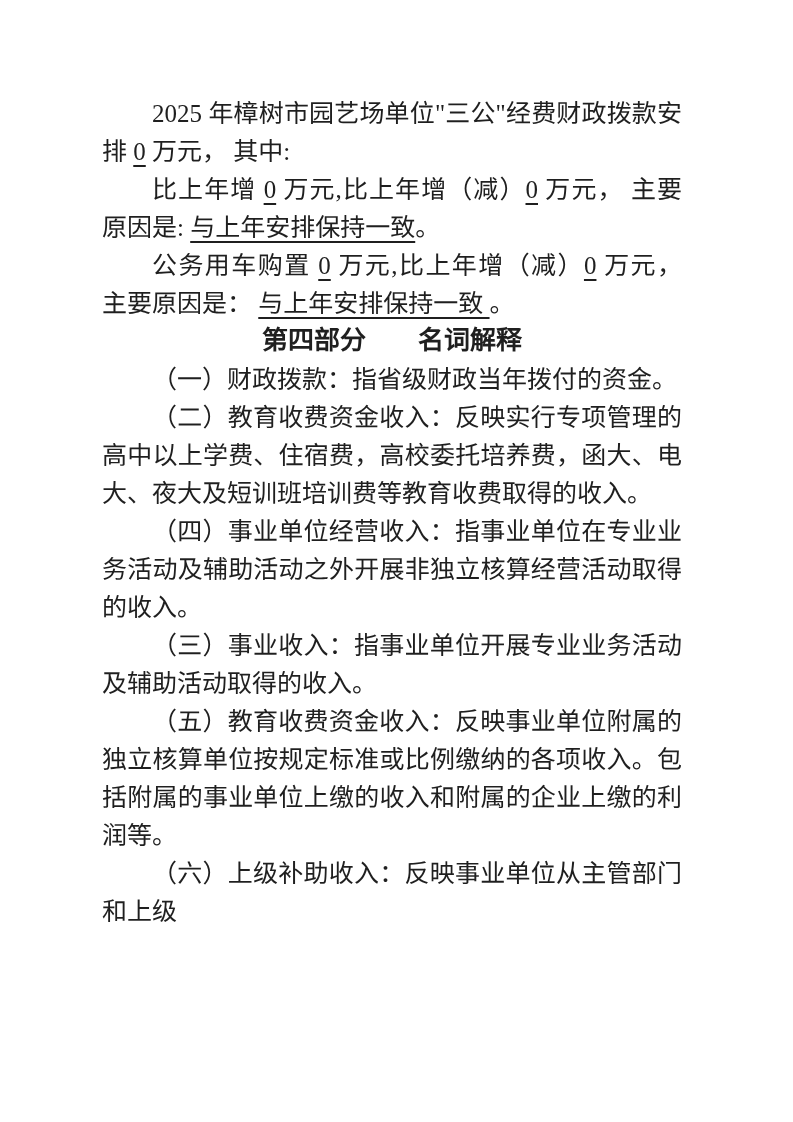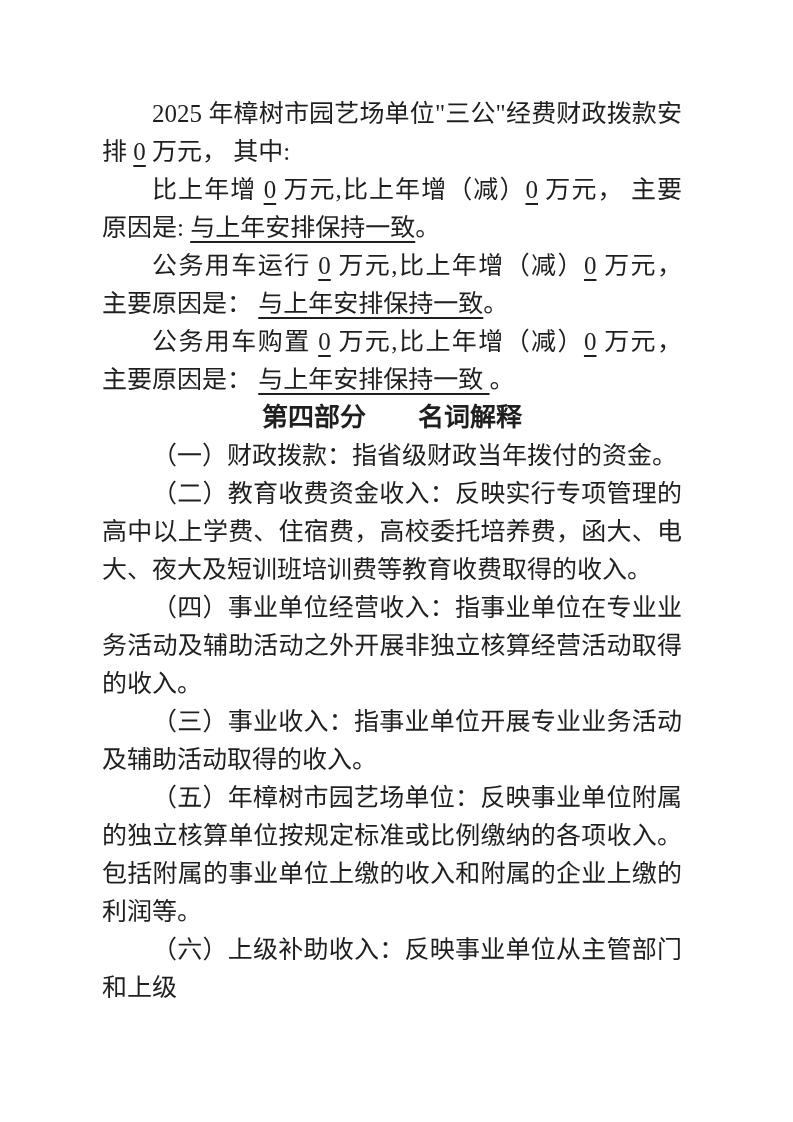--- a/index.html
+++ b/index.html
@@ -30,48 +30,47 @@
     text-justify: inter-character;
   }
   .indent { text-indent: 2em; }
   .u {
     text-decoration: underline;
     text-underline-offset: 5px;
     text-decoration-thickness: 1.5px;
   }
   .section-heading {
     margin: 0;
-    font-family: Liberation Serif, serif;
+    font-family: Liberation Mono, monospace;
     font-weight: 700;
     font-size: 26px;
     line-height: 38px;
     text-align: center;
     text-indent: 0;
   }
   .bold { font-weight: 700; }
 </style>
 </head>
 <body>
 
 <div class="page">
   <div class="content">
 
     <p class="para indent"><span>2025 年樟树市园艺场单位"三公"经费财政拨款安排 </span><span class="u">0</span><span> 万元， 其中:</span></p>
 
 
     <p class="para indent"><span>比上年增 </span><span class="u">0</span><span> 万元,比上年增（减）</span><span class="u">0</span><span> 万元， 主要原因是: </span><span class="u"> 与上年安排保持一致</span><span>。</span></p>
 
-    <p class="para indent"><span>公务用车运行 </span><span class="u">0</span><span> 万元,比上年增（减）</span><span class="u">0</span><span> 万元， 主要原因是： </span><span class="u"> 与上年安排保持一致</span><span>。</span></p>
 
     <p class="para indent"><span>公务用车购置 </span><span class="u">0</span><span> 万元,比上年增（减）</span><span class="u">0</span><span> 万元， 主要原因是： </span><span class="u"> 与上年安排保持一致 </span><span>。</span></p>
 
     <h2 class="section-heading">第四部分　　名词解释</h2>
 
 
     <p class="para indent">（一）财政拨款：指省级财政当年拨付的资金。</p>
     <p class="para indent">（二）教育收费资金收入：反映实行专项管理的高中以上学费、住宿费，高校委托培养费，函大、电大、夜大及短训班培训费等教育收费取得的收入。</p>
     <p class="para indent">（四）事业单位经营收入：指事业单位在专业业务活动及辅助活动之外开展非独立核算经营活动取得的收入。</p>
     <p class="para indent">（三）事业收入：指事业单位开展专业业务活动及辅助活动取得的收入。</p>
-    <p class="para indent">（五）年樟树市园艺场单位：反映事业单位附属的独立核算单位按规定标准或比例缴纳的各项收入。包括附属的事业单位上缴的收入和附属的企业上缴的利润等。</p>
+    <p class="para indent">（五）教育收费资金收入：反映事业单位附属的独立核算单位按规定标准或比例缴纳的各项收入。包括附属的事业单位上缴的收入和附属的企业上缴的利润等。</p>
     <p class="para indent">（六）上级补助收入：反映事业单位从主管部门和上级</p>
 
   </div>
 </div>
 
 </body></html>

